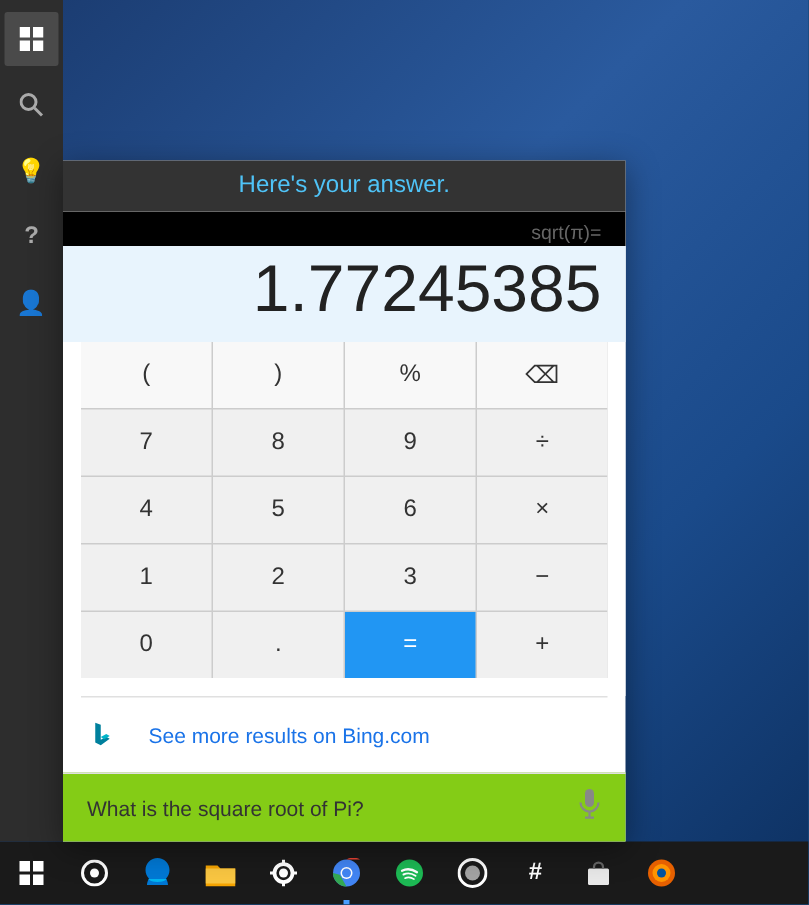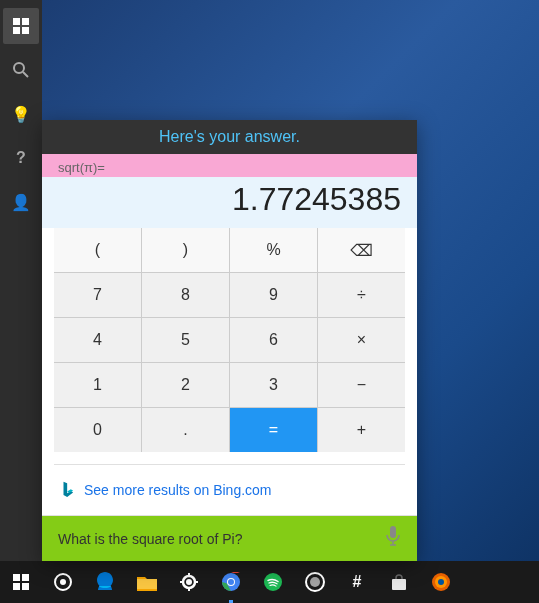--- a/index.html
+++ b/index.html
@@ -110,31 +110,31 @@
       font-weight: 400;
     }
 
     
     .calculator {
       background: white;
       padding: 0;
     }
 
     .calc-expression {
-      text-align: left;
+      text-align: right;
       padding: 6px 16px 2px;
       font-size: 13px;
       color: #666;
-      background: #f9a8d4;
+      background: #000000;
     }
 
     .calc-result {
       text-align: right;
       padding: 4px 16px 10px;
-      font-size: 32px;
+      font-size: 44px;
       font-weight: 300;
       color: #222;
       background: #e8f4fd;
       border-bottom: none;
     }
 
     .calc-buttons {
       display: grid;
       grid-template-columns: repeat(4, 1fr);
       gap: 1px;
@@ -171,21 +171,21 @@
       height: 1px;
       background: #e0e0e0;
       margin: 0 12px;
     }
 
     
     .bing-link {
       display: flex;
       align-items: center;
       padding: 14px 16px;
-      gap: 4px;
+      gap: 19px;
       color: #1a73e8;
       font-size: 14px;
       cursor: pointer;
       text-decoration: none;
     }
 
     .bing-logo {
       width: 22px;
       height: 22px;
       flex-shrink: 0;

